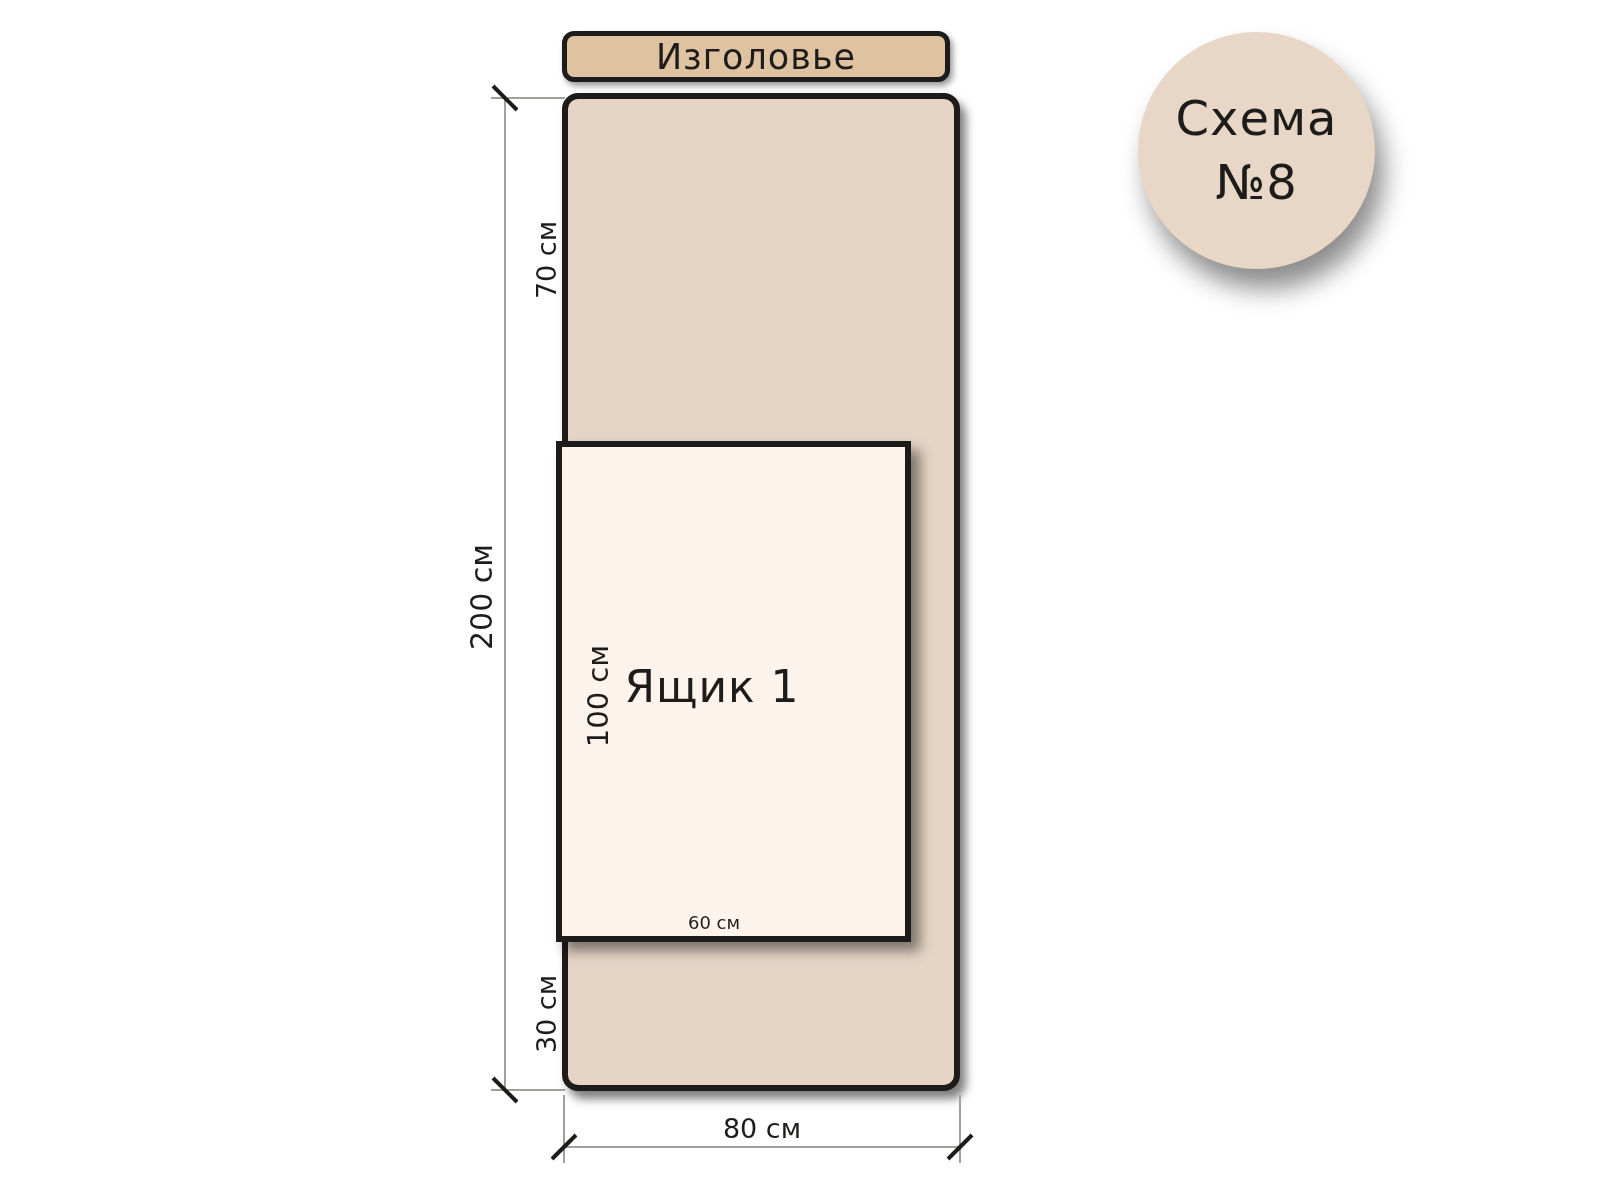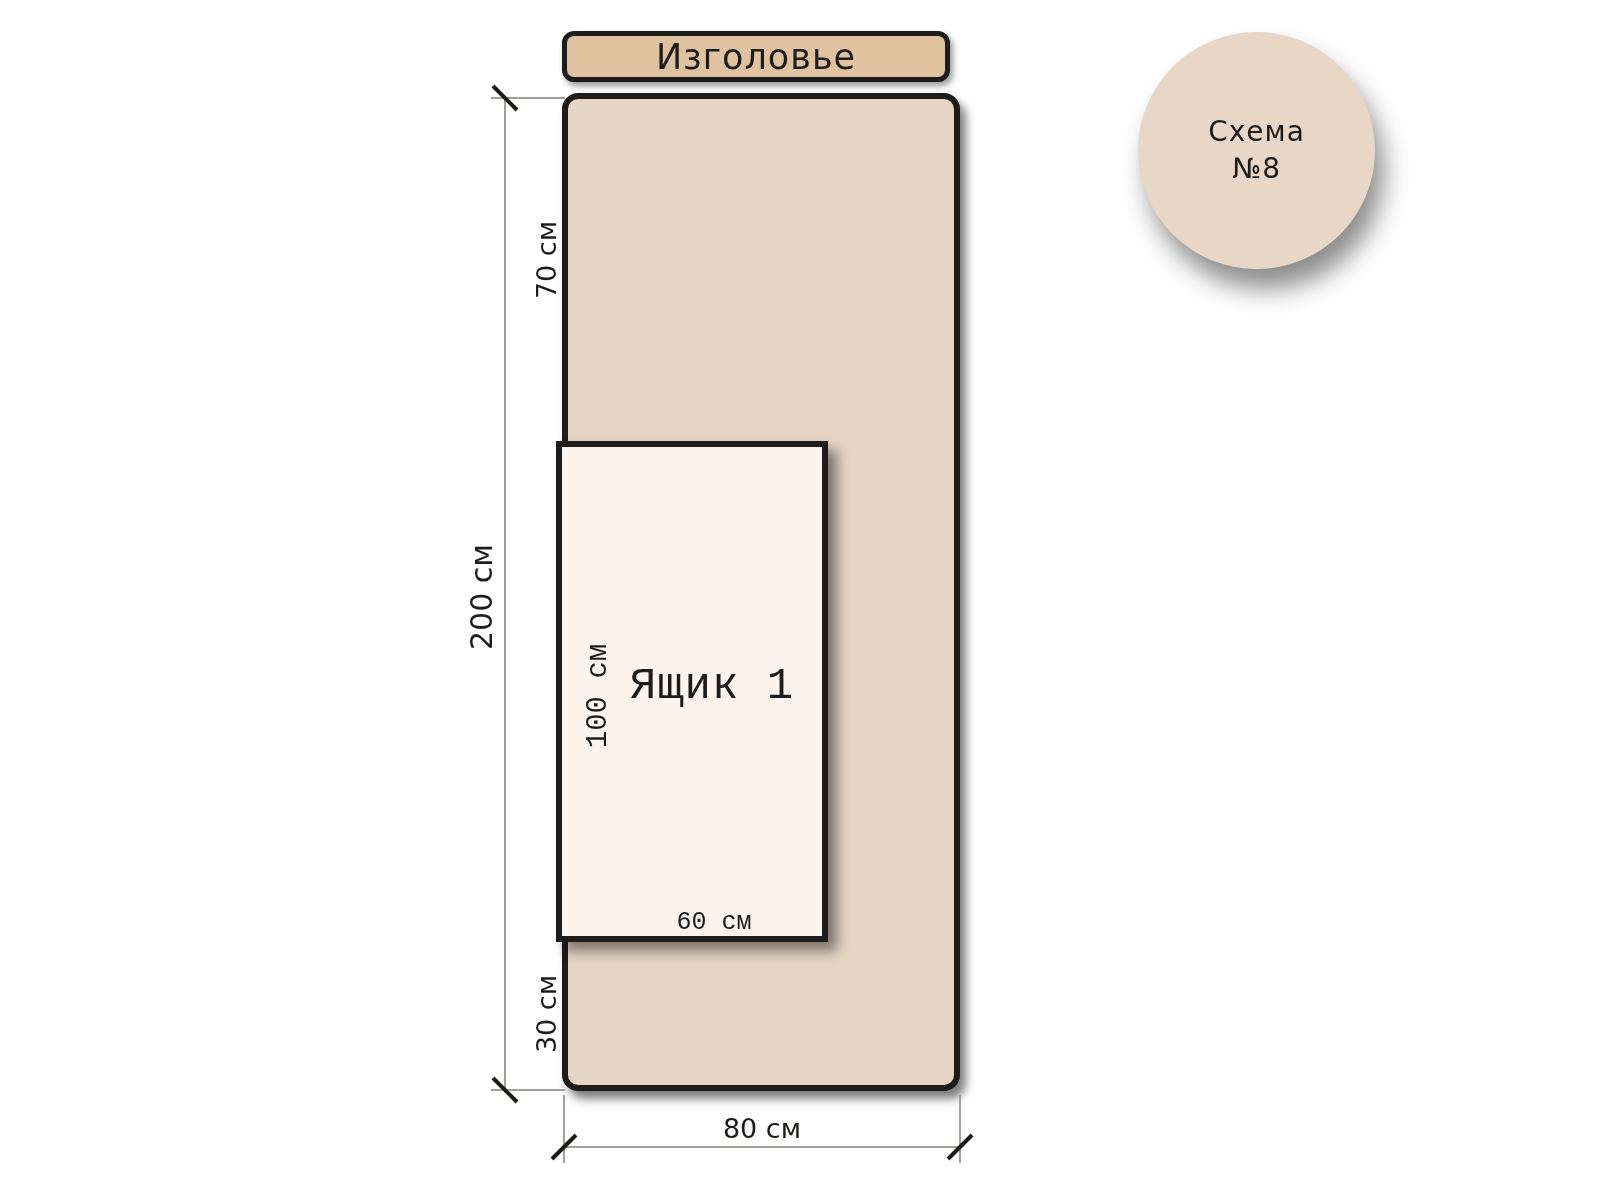--- a/index.html
+++ b/index.html
@@ -37,61 +37,60 @@
     background: var(--bed-fill, #e6d5c5);
     border: 6px solid var(--outline, #1d1c1a);
     border-radius: 16px;
     box-shadow: 6px 8px 10px rgba(0,0,0,0.50);
   }
 
   
   .drawer {
     position: absolute;
     left: 556px; top: 441px;
-    width: 272px; height: 501px;
+    width: 355px; height: 501px;
     box-sizing: border-box;
     background: var(--drawer-fill, #fcf3ec);
     border: 6px solid var(--outline, #1d1c1a);
     box-shadow: 9px 9px 12px rgba(0,0,0,0.45);
-    font-family: Liberation Mono, monospace;
   }
   .drawer-label {
     position: absolute;
     left: 150px; top: 239px;
     transform: translate(-50%, -50%);
     font-size: 44px;
     letter-spacing: 1px;
     white-space: nowrap;
   }
   .drawer-length {
     position: absolute;
     left: 36px; top: 249px;
     transform: translate(-50%, -50%) rotate(-90deg);
     font-size: 29px;
     white-space: nowrap;
   }
   .drawer-width {
     position: absolute;
     left: 152px; top: 475px;
     transform: translate(-50%, -50%);
-    font-size: 25px;
+    font-size: 18px;
     white-space: nowrap;
   }
 
   
   .badge {
     position: absolute;
     left: 1138px; top: 32px;
     width: 237px; height: 237px;
     border-radius: 50%;
     background: var(--badge-fill, #e8d7c6);
     box-shadow: 9px 20px 26px rgba(0,0,0,0.45);
     display: flex; flex-direction: column;
     align-items: center; justify-content: center;
-    font-size: 28px;
+    font-size: 48px;
     line-height: 1.32;
     letter-spacing: 1px;
   }
 
   
   .dim-line, .ext-line {
     position: absolute;
     background: var(--dim-line, #a3a09c);
   }
   .tick {

